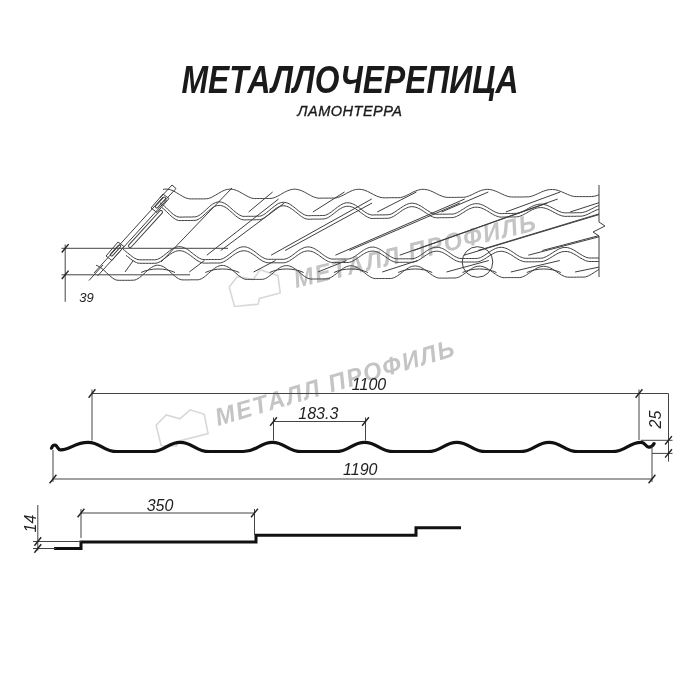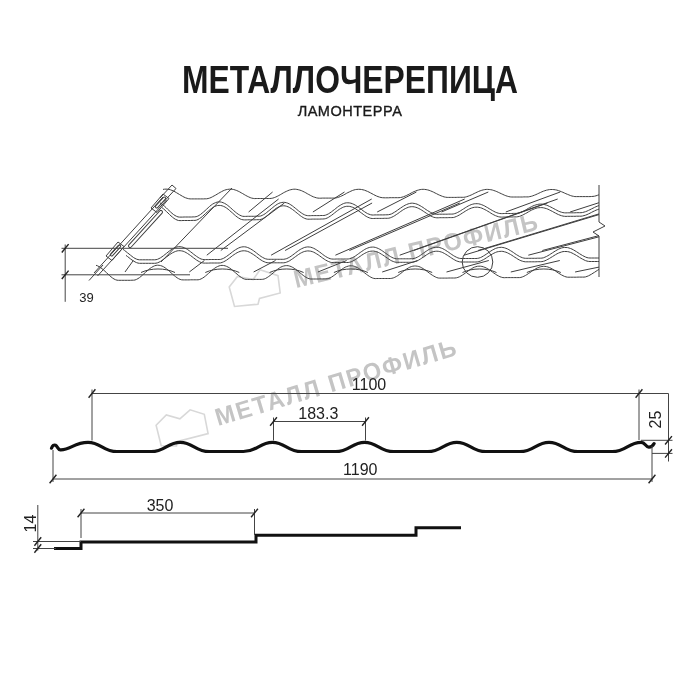--- a/index.html
+++ b/index.html
@@ -1,16 +1,16 @@
 <!DOCTYPE html>
 <html><head>
 <meta charset="utf-8">
 <style>
 html,body{margin:0;padding:0;background:#ffffff;}
-#page{position:relative;width:700px;height:700px;background:#ffffff;overflow:hidden;}
+#page{position:relative;width:700px;height:700px;background:#ffffff;overflow:hidden;font-style:italic;}
 svg{position:absolute;left:0;top:0;}
 text{font-family:"Liberation Sans",sans-serif;fill:#222;-webkit-font-smoothing:antialiased;}
 .title{font-size:38px;font-weight:bold;fill:#1a1a1a;}
 .subtitle{font-size:15px;fill:#1a1a1a;letter-spacing:0.5px;stroke:#1a1a1a;stroke-width:0.35;}
 .dim{font-size:16px;}
 .dim39{font-size:13px;}
 .wmtext{font-size:24.5px;font-weight:bold;fill:#c4c4c4;letter-spacing:1.8px;}
 .wmlogo{fill:none;stroke:#d8d8d8;stroke-width:1.6;}
 .p{fill:none;stroke:#3f3f3f;stroke-width:1;}
 line.p{stroke:#3f3f3f;}

